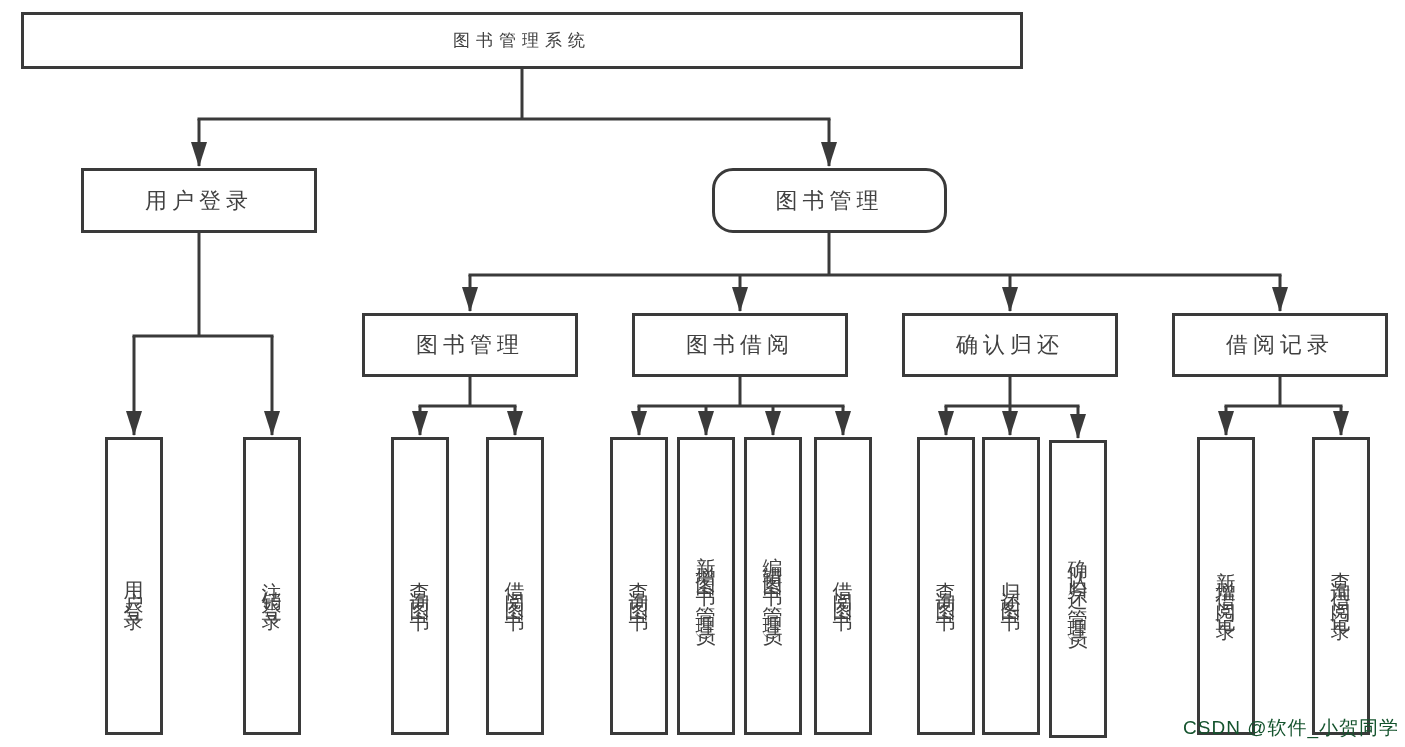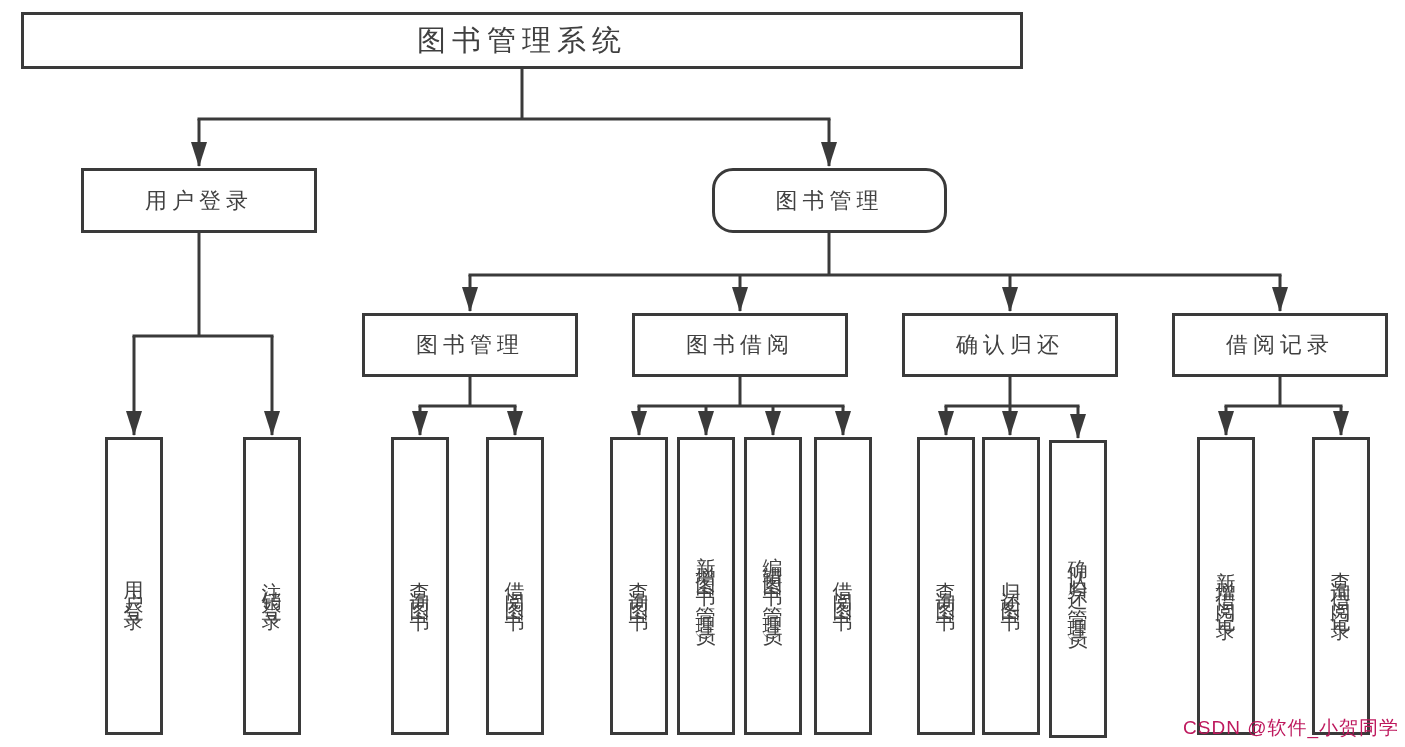--- a/index.html
+++ b/index.html
@@ -26,35 +26,35 @@
     justify-content: center;
     color: #404040;
     overflow: hidden;
   }
   .hbox {
     font-size: 22px;
     letter-spacing: 5px;
     white-space: nowrap;
   }
   .hbox.root-box {
-    font-size: 29px;
+    font-size: 17px;
     letter-spacing: 6px;
   }
   .vbox {
     writing-mode: vertical-rl;
     font-size: 20px;
     letter-spacing: 10px;
     line-height: 1;
   }
   .watermark {
     position: absolute;
     right: 6px;
     bottom: 6px;
     font-size: 19px;
-    color: #be185d;
+    color: #14532d;
     letter-spacing: 1px;
     white-space: nowrap;
   }
 </style>
 </head>
 <body>
 
 <div id="canvas">
 
   <svg id="connector-layer" viewBox="0 0 1405 747" xmlns="http://www.w3.org/2000/svg">

